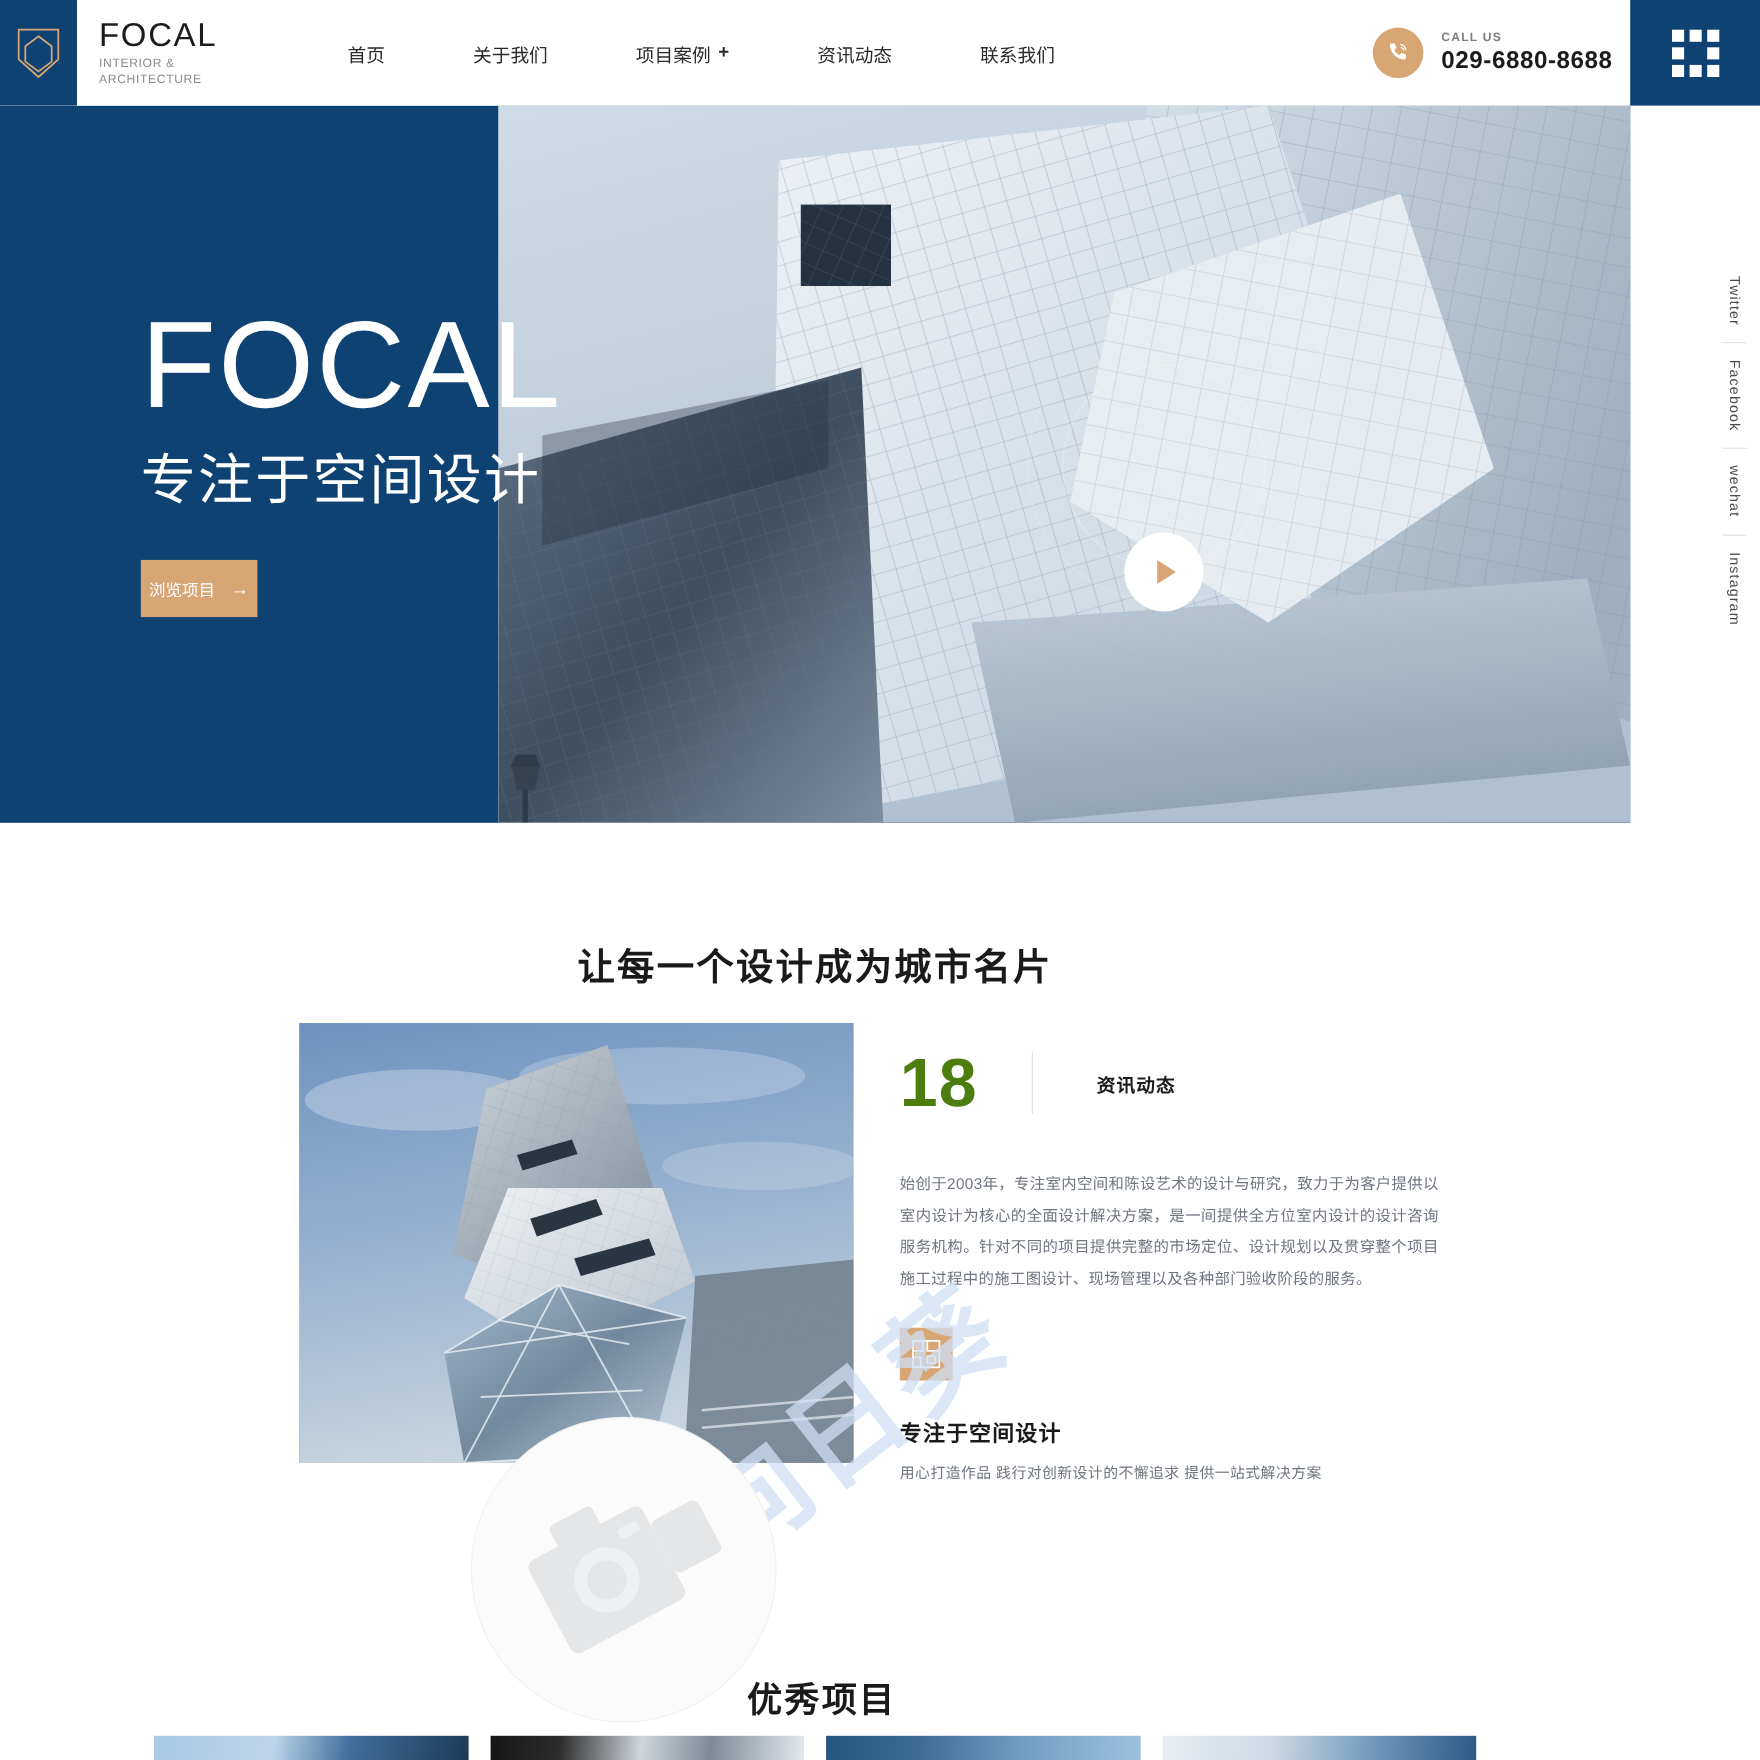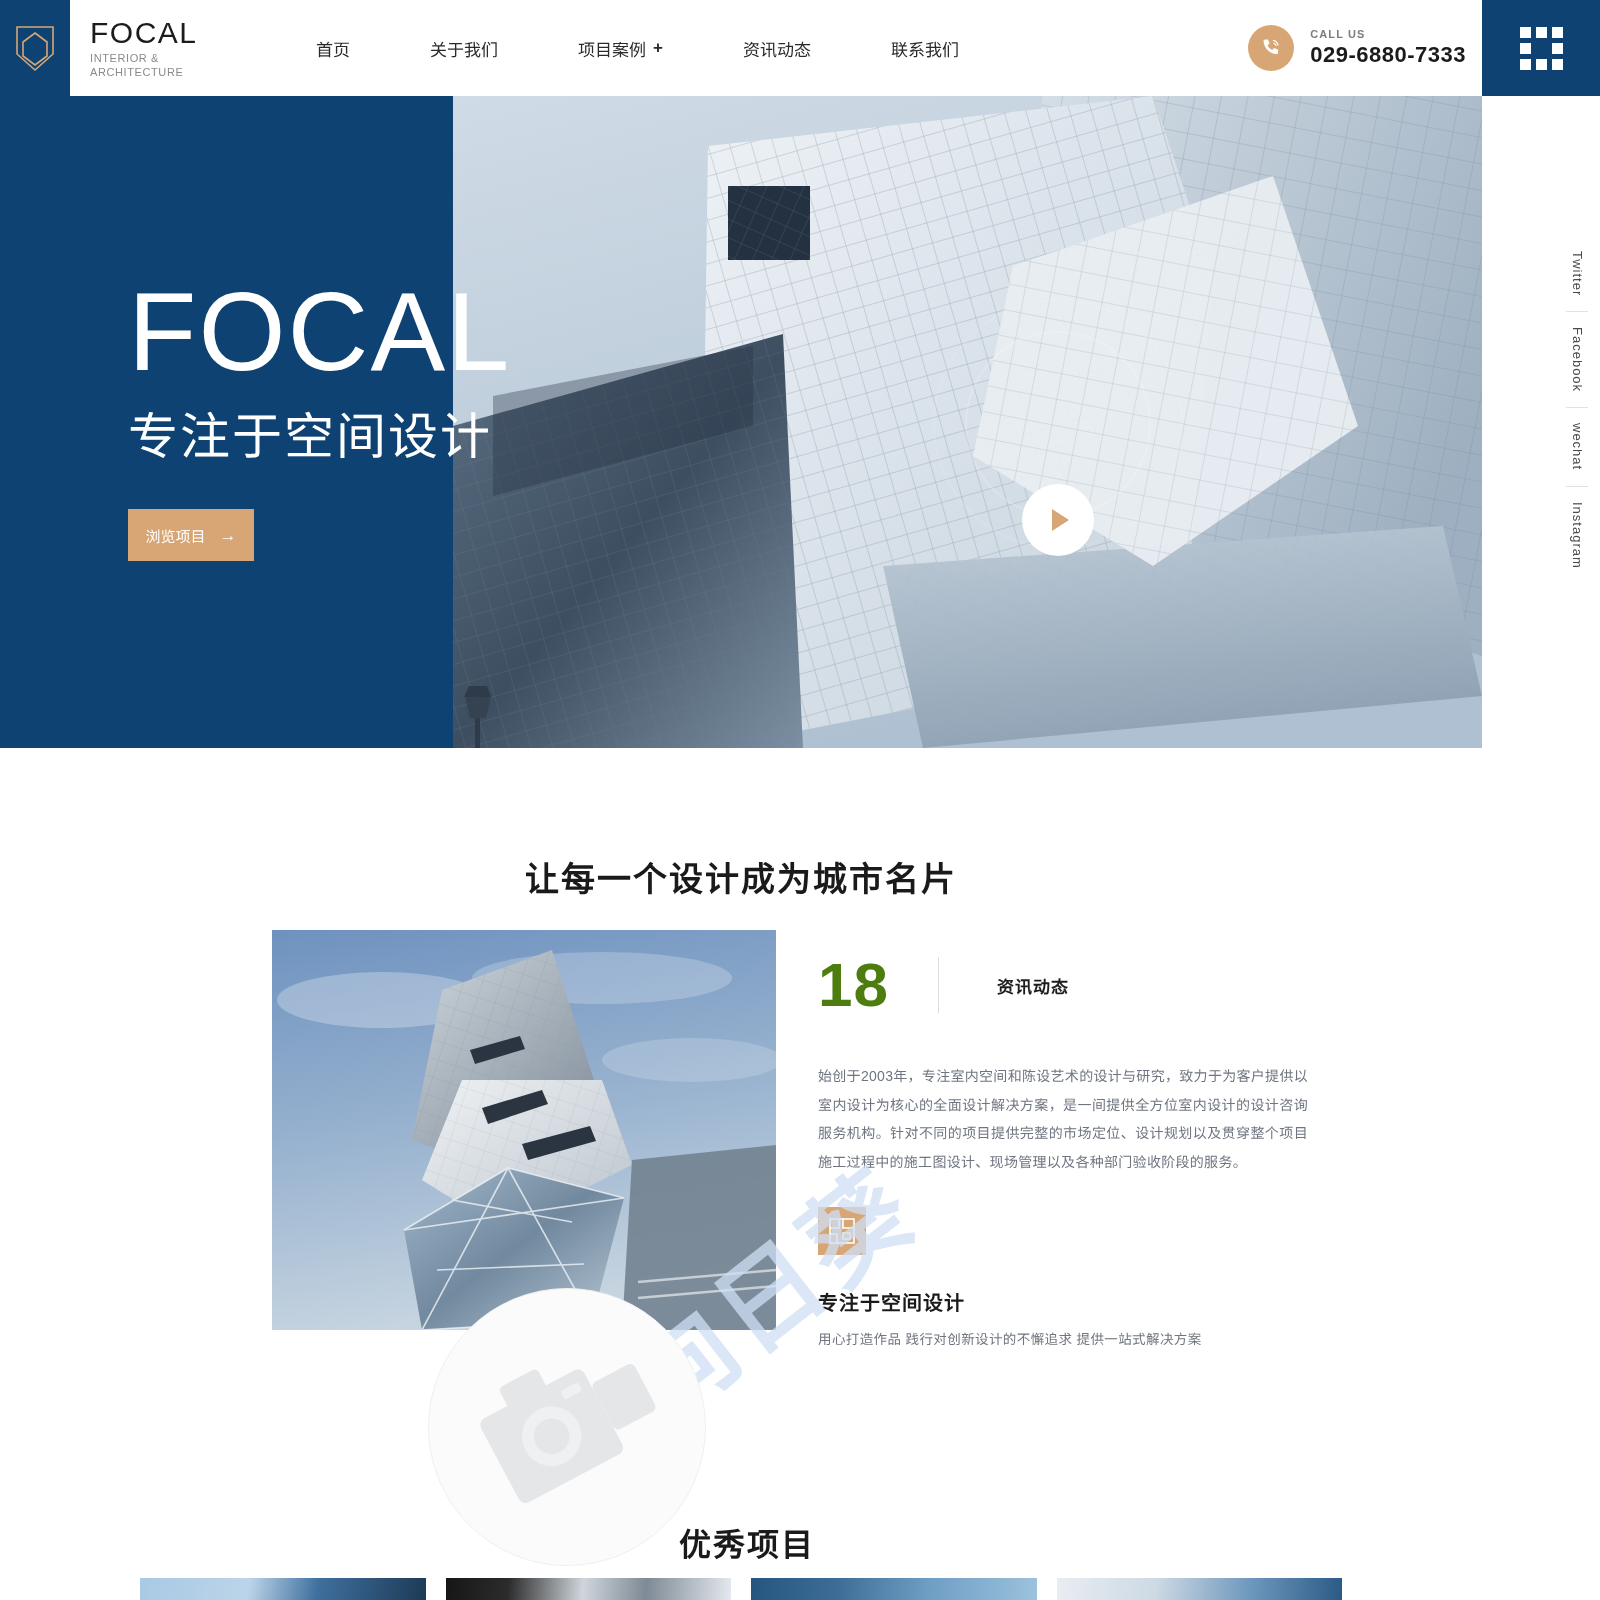--- a/index.html
+++ b/index.html
@@ -91,21 +91,21 @@
   }
   .hero-title {
     font-size:112px; line-height:1; color:#ffffff; font-weight:400;
     letter-spacing:2px; margin:0;
   }
   .hero-sub {
     font-size:50px; color:#ffffff; font-weight:400; margin:22px 0 0 0;
     letter-spacing:2px; line-height:1.1;
   }
   .hero-btn {
-    margin-top:44px; width:126px; height:52px; background:#d8a675;
+    margin-top:44px; width:106px; height:52px; background:#d8a675;
     display:flex; align-items:center; justify-content:center; gap:14px;
     color:#ffffff; font-size:15px; cursor:pointer; border:none;
     font-family:inherit;
   }
   .hero-btn .arw { font-size:17px; line-height:1; }
 
   .play-btn {
     position:absolute; left:1022px; top:388px; width:72px; height:72px;
     border-radius:50%; background:#ffffff; z-index:6; cursor:pointer;
     display:flex; align-items:center; justify-content:center;
@@ -248,21 +248,21 @@
   <div class="call-wrap">
     <div class="call-circle">
       <svg width="24" height="24" viewBox="0 0 24 24" fill="none">
         <path d="M6.2 3.5 L9 3.5 L10.6 7.6 L8.5 9.2 C9.5 11.4 11.2 13.1 13.4 14.1 L15 12 L19.1 13.6 L19.1 16.4 C19.1 17.4 18.3 18.2 17.3 18.1 C10.4 17.5 5.1 12.2 4.5 5.3 C4.4 4.3 5.2 3.5 6.2 3.5 Z" fill="#ffffff"></path>
         <path d="M14.4 4.4 a6.3 6.3 0 0 1 4.6 4.6" stroke="#ffffff" stroke-width="1.2" fill="none" stroke-linecap="round"></path>
         <path d="M14.9 7.2 a3.4 3.4 0 0 1 2.2 2.2" stroke="#ffffff" stroke-width="1.2" fill="none" stroke-linecap="round"></path>
       </svg>
     </div>
     <div class="call-txt">
       <div class="call-label">CALL US</div>
-      <div class="call-number">029-6880-7333</div>
+      <div class="call-number">029-6880-8688</div>
     </div>
   </div>
 
   <div class="grid-box">
     <span class="grid-icon">
       <i></i>
         <i></i>
         <i></i>
       <i></i>
         <i class="hole"></i>

